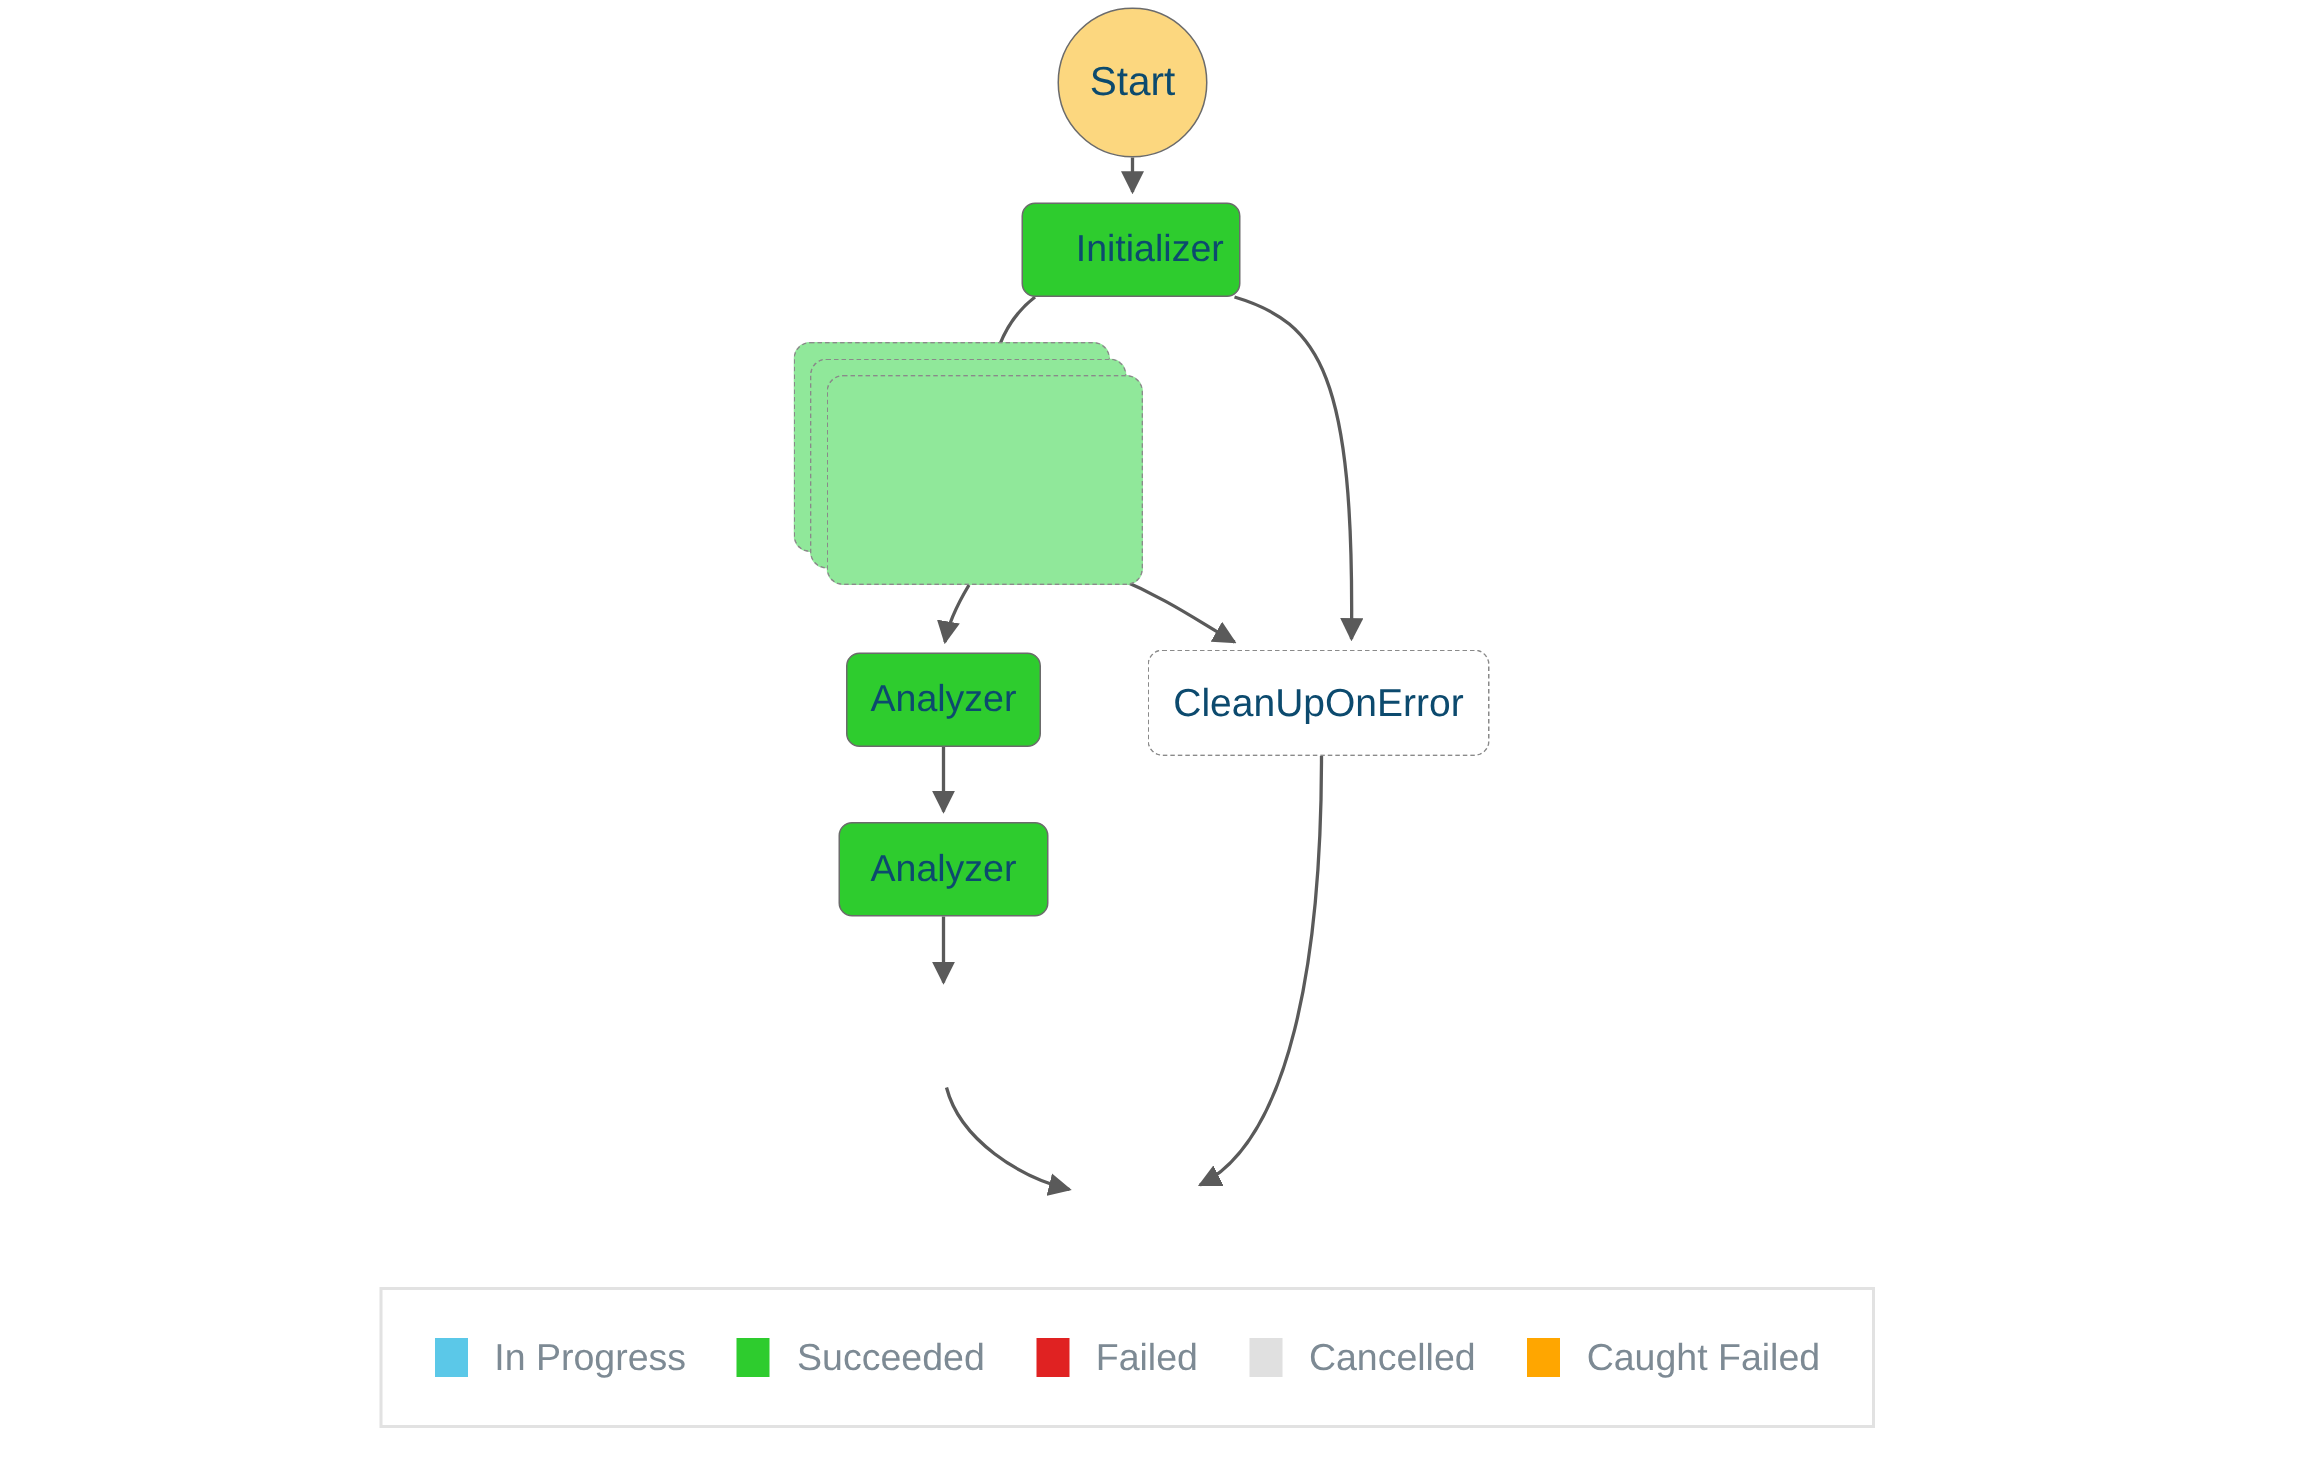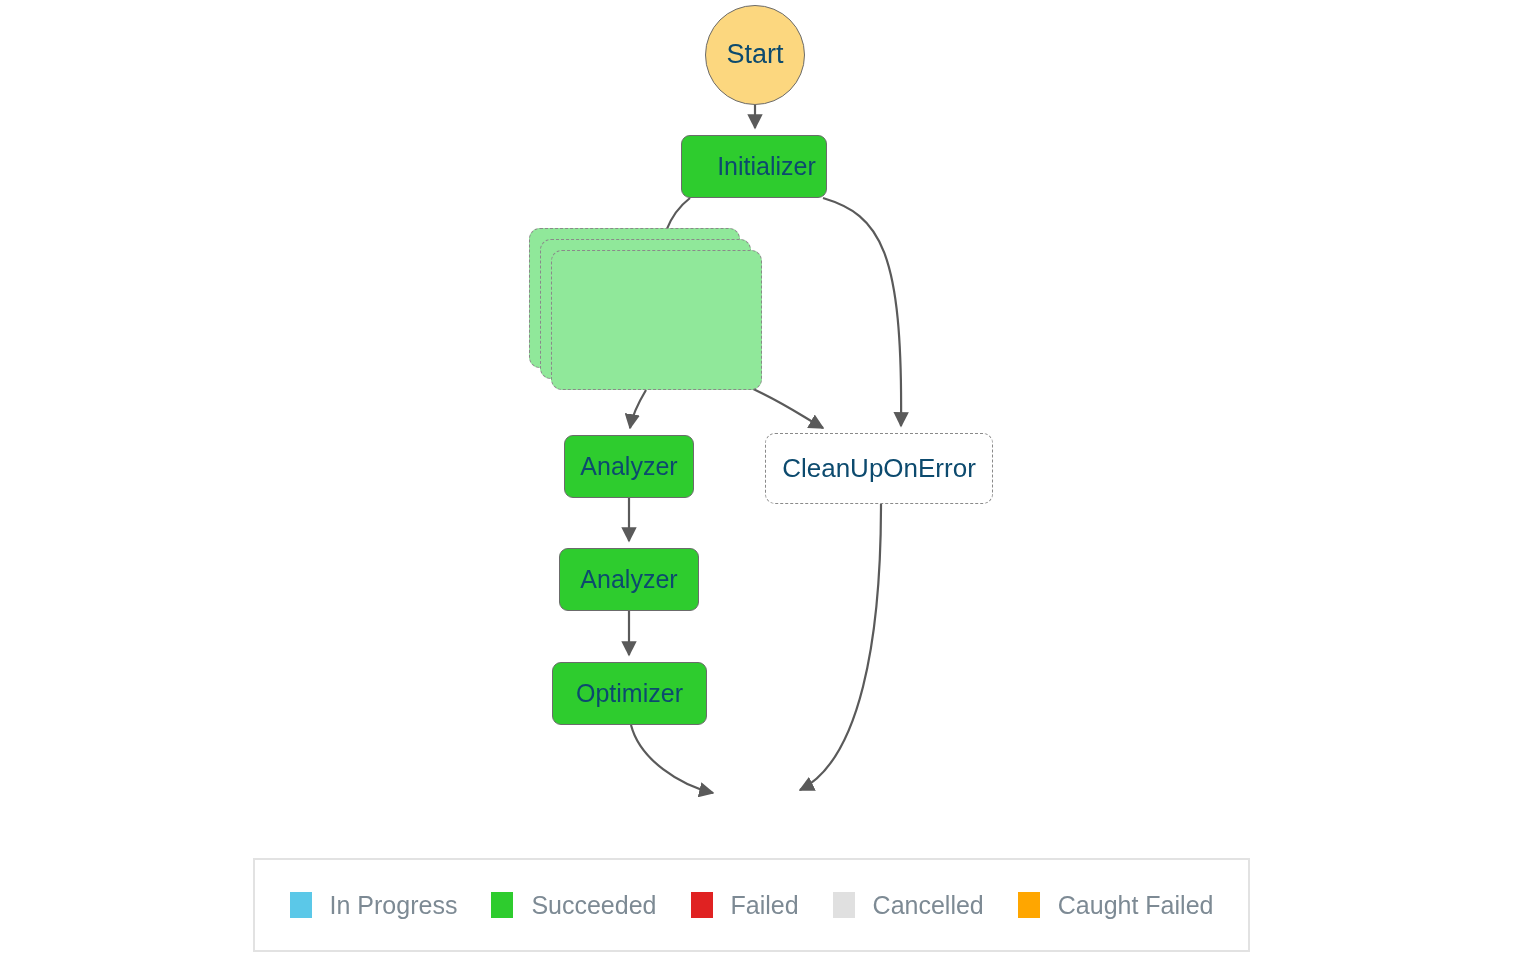--- a/index.html
+++ b/index.html
@@ -130,23 +130,20 @@
 
 
   <div class="node node-task" style="left:564px; top:435px; width:130px; height:63px;">
     <span>Analyzer</span>
   </div>
 
   <div class="node node-task" style="left:559px; top:548px; width:140px; height:63px;align-items:center;">
     <span>Analyzer</span>
   </div>
 
-  <div class="node node-task" style="left:552px; top:662px; width:155px; height:63px;">
-    <span>Optimizer</span>
-  </div>
 
   <div class="node node-dashed" style="left:765px; top:433px; width:228px; height:71px;">
     <span>CleanUpOnError</span>
   </div>
 
 
   <div class="legend-box" style="left:253px; top:858px; width:997px; height:94px;">
     <div class="legend-items">
 
       <div class="legend-item">

